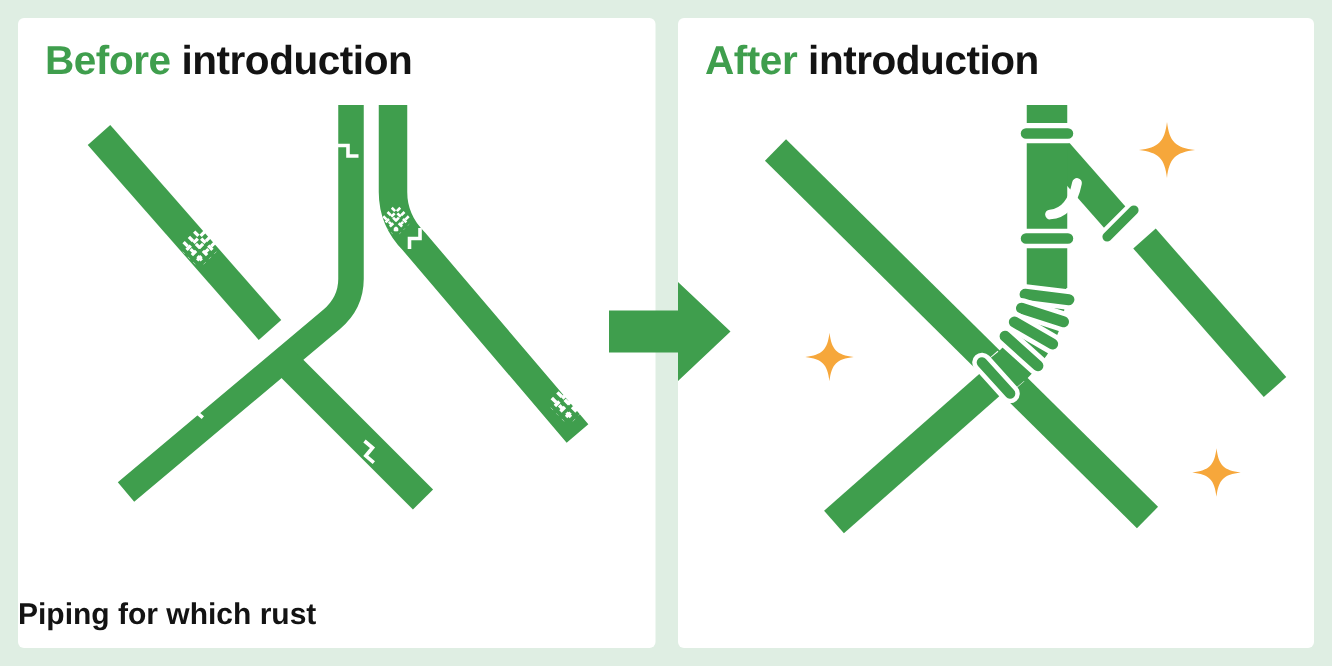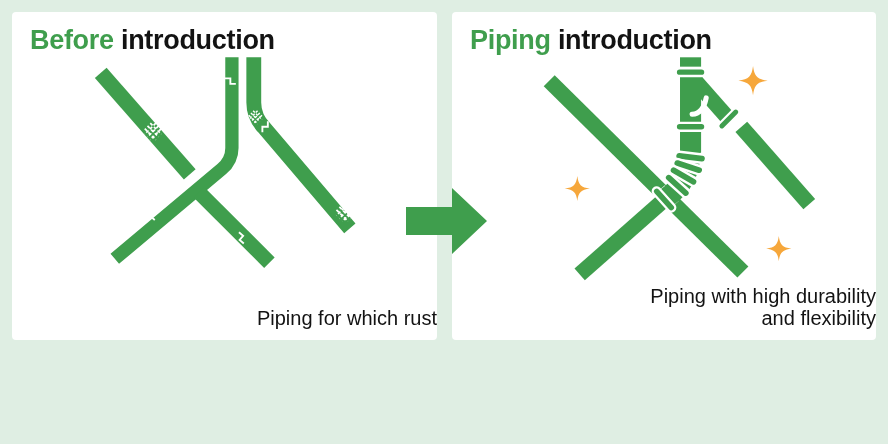--- a/index.html
+++ b/index.html
@@ -5,32 +5,32 @@
   :root{
     --bg:#DFEEE3; --panel:#FFFFFF; --green:#3F9E4D; --orange:#F6A73B; --ink:#131313;
   }
   *{box-sizing:border-box}
   html,body{margin:0;padding:0}
   body{
     width:888px;height:444px;position:relative;overflow:hidden;
     background:var(--bg);
     font-family:"Liberation Sans", sans-serif;
   }
-  .panel{position:absolute;top:12px;height:328px;background:var(--panel);border-radius:4px}
+  .panel{position:absolute;top:12px;height:420px;background:var(--panel);border-radius:4px}
   .panel-before{left:12px;width:425px}
   .panel-after{left:452px;width:424px}
   .panel-title{
     position:absolute;top:13px;left:18px;margin:0;z-index:3;
     font-size:27px;font-weight:700;letter-spacing:-0.3px;color:var(--ink);white-space:nowrap;
   }
   .panel-title .hl{color:var(--green)}
   .art{position:absolute;left:0;top:0;width:100%;height:100%;display:block}
   .caption{
     position:absolute;left:0;right:0;bottom:11px;z-index:3;
-    text-align:right;font-size:20px;line-height:22px;font-weight:400;color:var(--ink);
+    text-align:left;font-size:20px;line-height:22px;font-weight:700;color:var(--ink);
   }
   .arrow-wrap{position:absolute;left:405px;top:185px;width:86px;height:70px;z-index:5}
   
   .pipe{fill:none;stroke:var(--green);stroke-linecap:butt;stroke-linejoin:round}
   .whiteline{fill:none;stroke:#fff}
   .crack{fill:none;stroke:#fff;stroke-width:2.4;stroke-linecap:butt}
   .rust line{stroke:#fff;stroke-width:2.2;stroke-dasharray:4 2.6}
   .collar-shape{fill:var(--green);stroke:#fff;stroke-width:3}
   .spark{fill:var(--orange)}
   .arrow-shape{fill:var(--green)}
@@ -65,21 +65,21 @@
     <use href="#rust" transform="translate(252,135) rotate(45) scale(0.8)"></use>
     <use href="#rust" transform="translate(367,257) rotate(45) scale(1.05)"></use>
   </svg>
 
   <div class="caption">
     <div>Piping for which rust</div>
   </div>
 </section>
 
 <section class="panel panel-after">
-  <h2 class="panel-title"><span class="hl">Piping</span> <span>introduction</span></h2>
+  <h2 class="panel-title"><span class="hl">After</span> <span>introduction</span></h2>
 
   <svg class="art" viewBox="0 0 424 420" width="424" height="420">
     <defs>
       <rect id="collar" class="collar-shape" x="-19" y="-5" width="38" height="10" rx="5"></rect>
       <path id="spark" class="spark" d="M0,-17 C1.5,-5 5,-1.5 17,0 C5,1.5 1.5,5 0,17 C-1.5,5 -5,1.5 -17,0 C-5,-1.5 -1.5,-5 0,-17 Z"></path>
     </defs>
     <path class="pipe" stroke-width="20" d="M65,88 L313,333"></path>
     <path class="pipe" stroke-width="20" d="M250,86 L294,136"></path>
     <path class="pipe" stroke-width="27" d="M246,58 V70"></path>
     <path class="pipe" stroke-width="27" d="M246,73 V180"></path>
@@ -94,21 +94,17 @@
     <use href="#collar" transform="translate(246,186) rotate(7) scale(1.05)"></use>
     <use href="#collar" transform="translate(243,198) rotate(18) scale(1.05)"></use>
     <use href="#collar" transform="translate(237,210) rotate(30) scale(1.05)"></use>
     <use href="#collar" transform="translate(229,222) rotate(42) scale(1.05)"></use>
     <use href="#collar" transform="translate(212,240) rotate(48)"></use>
     <use href="#spark" transform="translate(326,88) scale(1.1)"></use>
     <use href="#spark" transform="translate(101,226) scale(0.95)"></use>
     <use href="#spark" transform="translate(359,303) scale(0.95)"></use>
   </svg>
 
-  <div class="caption">
-    <div>Piping with high durability</div>
-    <div>and flexibility</div>
-  </div>
 </section>
 
 <svg class="arrow-wrap" viewBox="0 0 86 70" width="86" height="70">
   <polygon class="arrow-shape" points="1,22 47,22 47,3 82,36 47,69 47,50 1,50"></polygon>
 </svg>
 
 </body></html>

